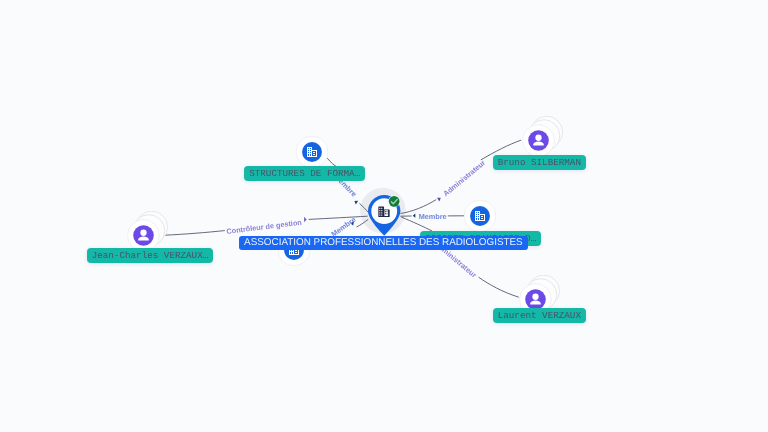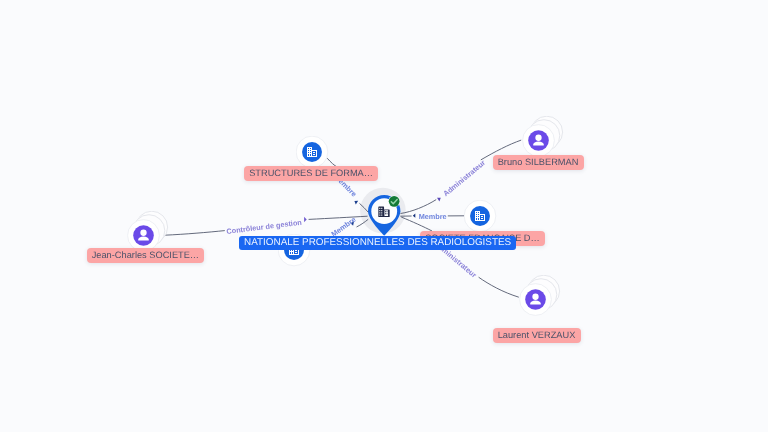--- a/index.html
+++ b/index.html
@@ -1,22 +1,22 @@
 <!DOCTYPE html>
 <html><head>
 <meta charset="utf-8">
 <style>
   html,body{margin:0;padding:0;width:768px;height:432px;overflow:hidden;
     background:#fafbfd;font-family:"Liberation Sans",sans-serif;
     -webkit-font-smoothing:antialiased;text-rendering:geometricPrecision;}
   #stage{position:relative;width:768px;height:432px;background:#fafbfd;}
   svg.layer{position:absolute;left:0;top:0;width:768px;height:432px;overflow:visible;}
-  .nodelabel{position:absolute;background:#fca5a5;border-radius:4px;
+  .nodelabel{position:absolute;background:#14b8a6;border-radius:4px;
     font-size:9.25px;line-height:9.25px;color:#4b5269;padding:3px 5.2px;white-space:nowrap;
-    box-shadow:0 1px 4px rgba(40,50,90,.12);}
+    box-shadow:0 1px 4px rgba(40,50,90,.12);font-family:Liberation Mono, monospace;}
   .sel-label{position:absolute;background:#1967f2;color:#e9f2ff;border-radius:3px;
     font-size:9.9px;line-height:9.5px;padding:2.3px 5.1px;white-space:nowrap;}
   .node{position:absolute;}
   .elabel{position:absolute;font-size:7.3px;font-weight:bold;white-space:nowrap;
     transform-origin:0 0;line-height:7.3px;color:#8b82d8;}
   .elabel.blue{color:#6f85dd;}
 </style>
 </head>
 <body>
 
@@ -226,19 +226,19 @@
     <span>Membre</span>
   </div>
   <div class="elabel" style="left:441.9px;top:191.8px;transform:rotate(-39.6deg);">
     <span>Administrateur</span>
   </div>
   <div class="elabel" style="left:438.3px;top:240.0px;transform:rotate(40deg);">
     <span>Administrateur</span>
   </div>
 
   <div class="nodelabel" style="left:244px;top:165.5px;">STRUCTURES DE FORMA…</div>
-  <div class="nodelabel" style="left:86.5px;top:248px;">Jean-Charles SOCIETE…</div>
+  <div class="nodelabel" style="left:86.5px;top:248px;">Jean-Charles VERZAUX…</div>
   <div class="nodelabel" style="left:492.5px;top:155px;">Bruno SILBERMAN</div>
-  <div class="nodelabel" style="left:492.5px;top:328px;text-align:right;">Laurent VERZAUX</div>
+  <div class="nodelabel" style="left:492.5px;top:308px;text-align:right;">Laurent VERZAUX</div>
   <div class="nodelabel" style="left:420px;top:231px;">SOCIETE FRANCAISE D…</div>
-  <div class="sel-label" style="left:239px;top:236px;">NATIONALE PROFESSIONNELLES DES RADIOLOGISTES</div>
+  <div class="sel-label" style="left:239px;top:236px;">ASSOCIATION PROFESSIONNELLES DES RADIOLOGISTES</div>
 
 </div>
 
 </body></html>

